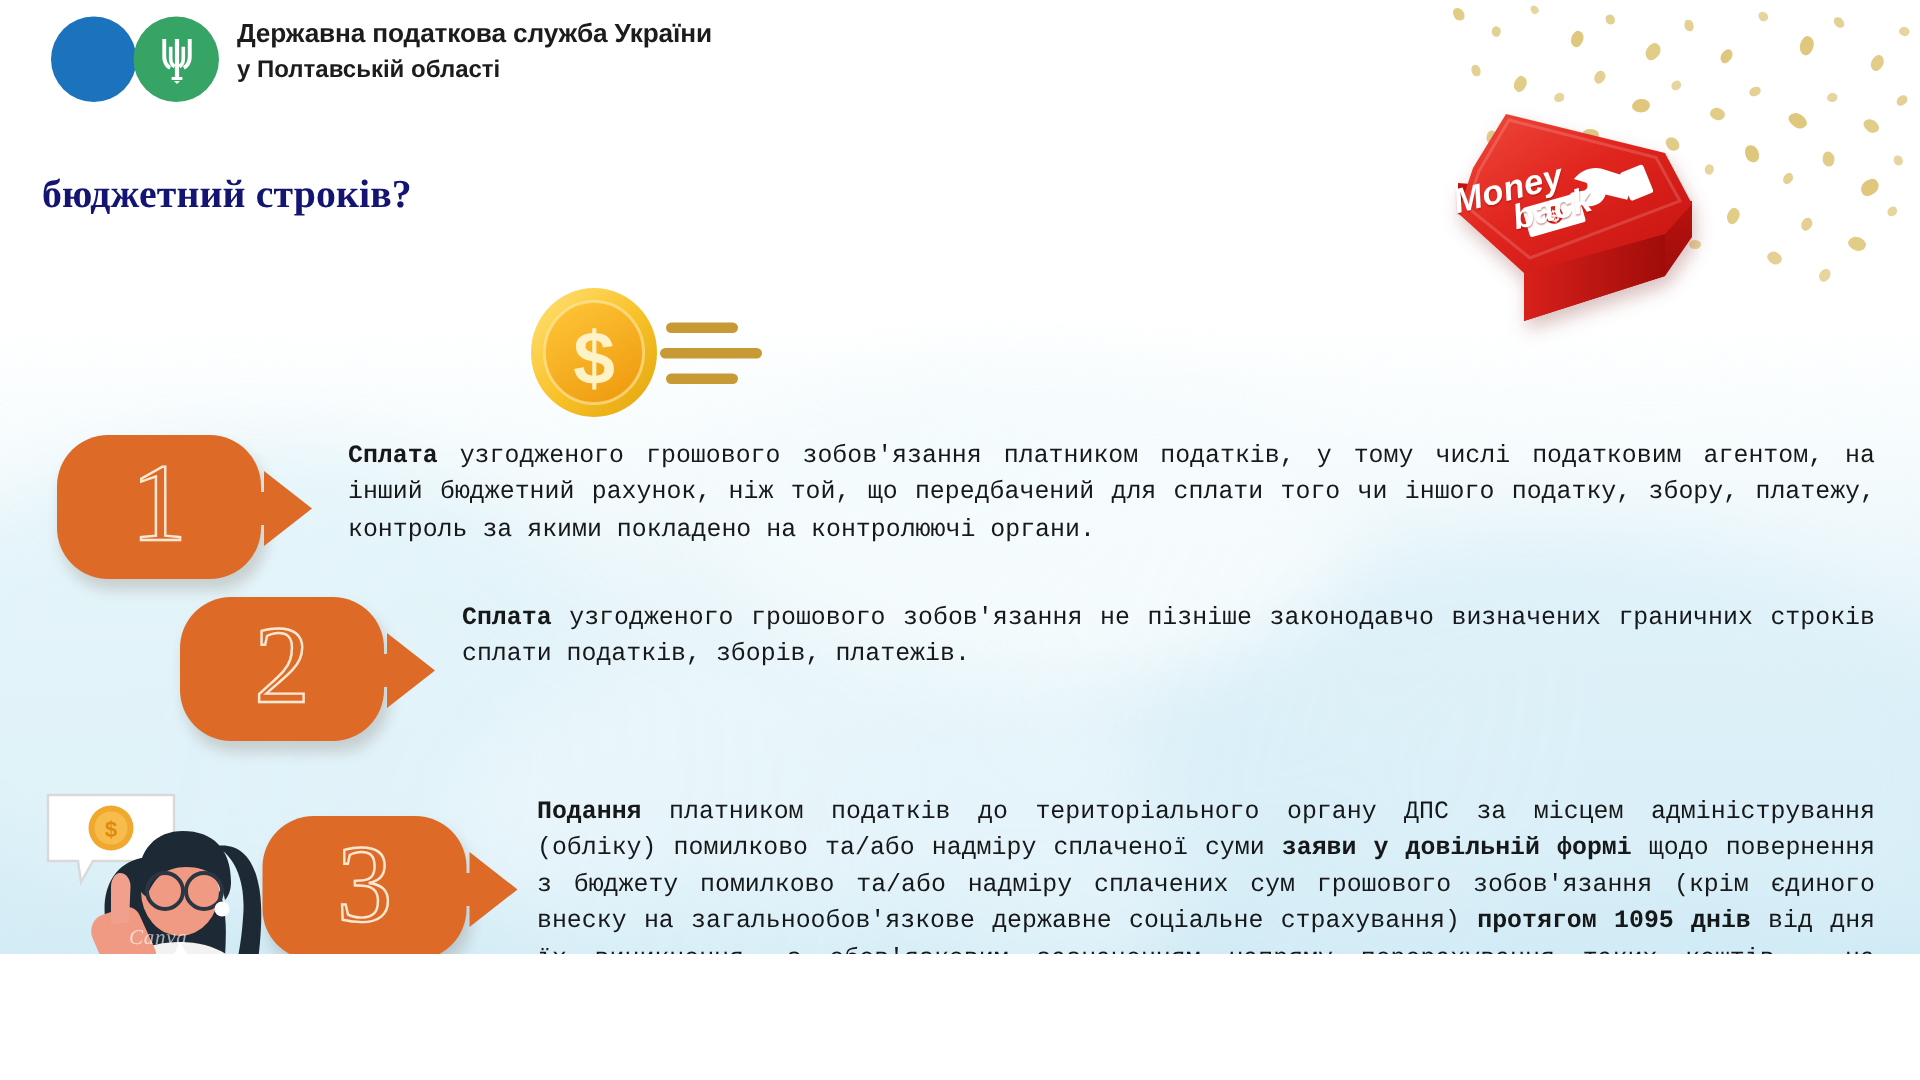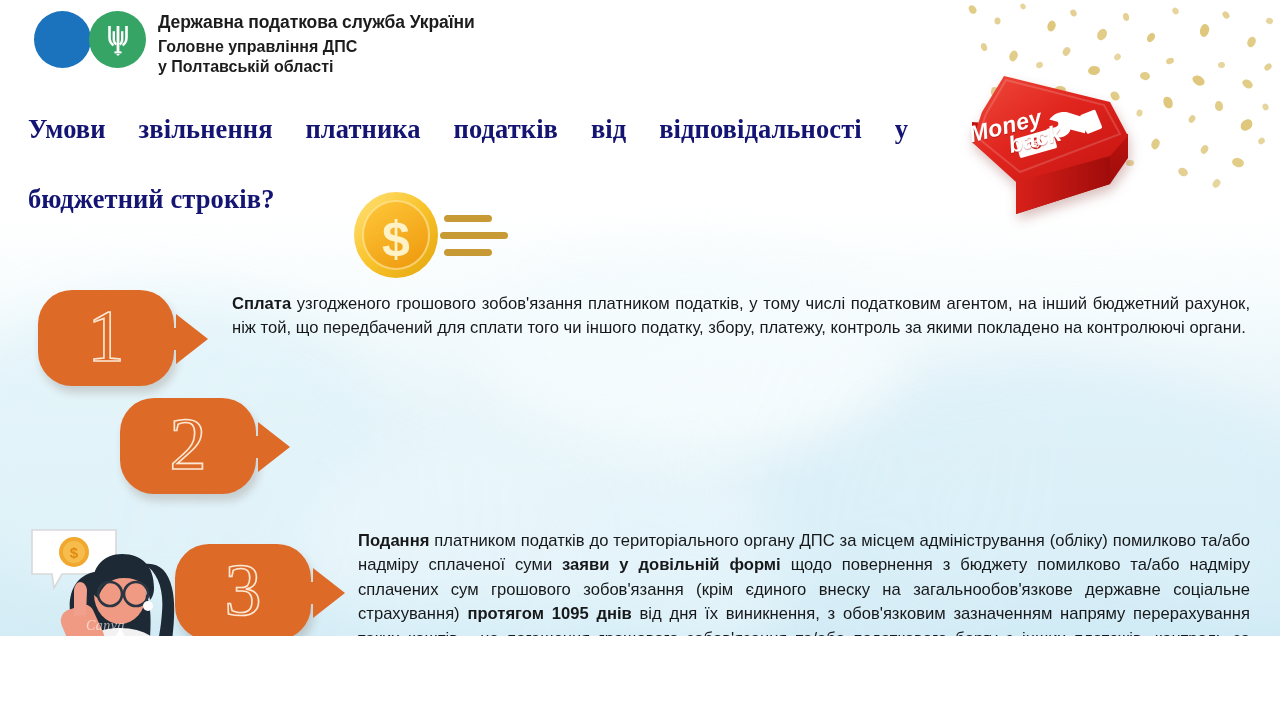--- a/index.html
+++ b/index.html
@@ -156,21 +156,21 @@
     line-height: 1;
     color: transparent;
     -webkit-text-stroke: 1.6px #FBE7D2;
     text-shadow: none;
     padding-bottom: 4px;
     box-sizing: border-box;
   }
 
   .body-text {
     position: absolute;
-    font-family: Liberation Sans, sans-serif;
+    font-family: Liberation Mono, monospace;
     font-size: 16.6px;
     line-height: 1.47;
     color: #17181A;
     text-align: justify;
     text-justify: inter-word;
   }
   .body-text b { font-weight: bold; }
   .body-text p { margin: 0; }
 
   
@@ -257,21 +257,20 @@
             <path d="M16.0 7.2 h2.4 v8.1 c0 2.9 -1.2 5.0 -3.3 6.2 l-1.0 -2.2 c1.2 -0.8 1.9 -2.1 1.9 -4.1 Z"></path>
             <path d="M9.4 27.4 h7.2 v2.0 h-7.2 z"></path>
             <path d="M11.0 30.0 h4.0 l-2.0 2.0 z"></path>
           </g>
         </svg>
       </div>
     </div>
     <div class="org-block">
       <div class="org-line1">Державна податкова служба України</div>
       <div class="org-line2">
-        <div>Головне управління ДПС</div>
         <div>у Полтавській області</div>
       </div>
     </div>
   </div>
 
   <div class="moneykey">
     <svg viewBox="0 0 188 172" aria-hidden="true">
       <defs>
         <linearGradient id="keyTop" x1="0" y1="0" x2="1" y2="1">
           <stop offset="0%" stop-color="#F04A3C"></stop>
@@ -303,21 +302,20 @@
         <rect x="40" y="-4" width="18" height="22" rx="2" transform="rotate(-6 49 7)"></rect>
       </g>
     </svg>
     <div class="mk-text">
       <div class="mk-word mk-money">Money</div>
       <div class="mk-word mk-back">back</div>
     </div>
   </div>
 
   <div class="title">
-    <span class="ln">Умови звільнення платника податків від відповідальності у</span>
     <span class="ln last">бюджетний строків?</span>
   </div>
 
   <div class="coin-group">
     <svg viewBox="0 0 160 95" aria-hidden="true">
       <defs>
         <linearGradient id="coinOuter" x1="0" y1="0" x2="1" y2="1">
           <stop offset="0%" stop-color="#FFE27A"></stop>
           <stop offset="50%" stop-color="#F9C32B"></stop>
           <stop offset="100%" stop-color="#E3A40D"></stop>
@@ -357,20 +355,21 @@
       <div class="badge-body"></div>
       <div class="badge-arrow">
         <svg width="62" height="50" viewBox="0 0 62 50">
             <path d="M0 14 H30 V0 L62 25 L30 50 V36 H0 Z" fill="#DE6A28"></path>
           </svg>
       </div>
       <div class="badge-num">2</div>
     </div>
   </div>
   <div class="body-text" style="left:308px; top:400px; width:942px;">
+    <p><b>Сплата</b><span> узгодженого грошового зобов'язання не пізніше законодавчо визначених граничних строків сплати податків, зборів, платежів.</span></p>
   </div>
 
   <div class="illus">
     <svg viewBox="0 0 185 180" aria-hidden="true">
 
       <path d="M8 8 H92 V52 H38 L30 66 L28 52 H8 Z" fill="#ffffff" stroke="#D9D9D9" stroke-width="1.6"></path>
       <circle cx="50" cy="30" r="15" fill="#F0A82E"></circle>
       <circle cx="50" cy="30" r="11" fill="#F7BD4C"></circle>
       <text x="50" y="36" font-family="Liberation Sans, sans-serif" font-size="15" font-weight="bold" fill="#E08A12" text-anchor="middle">$</text>
 

